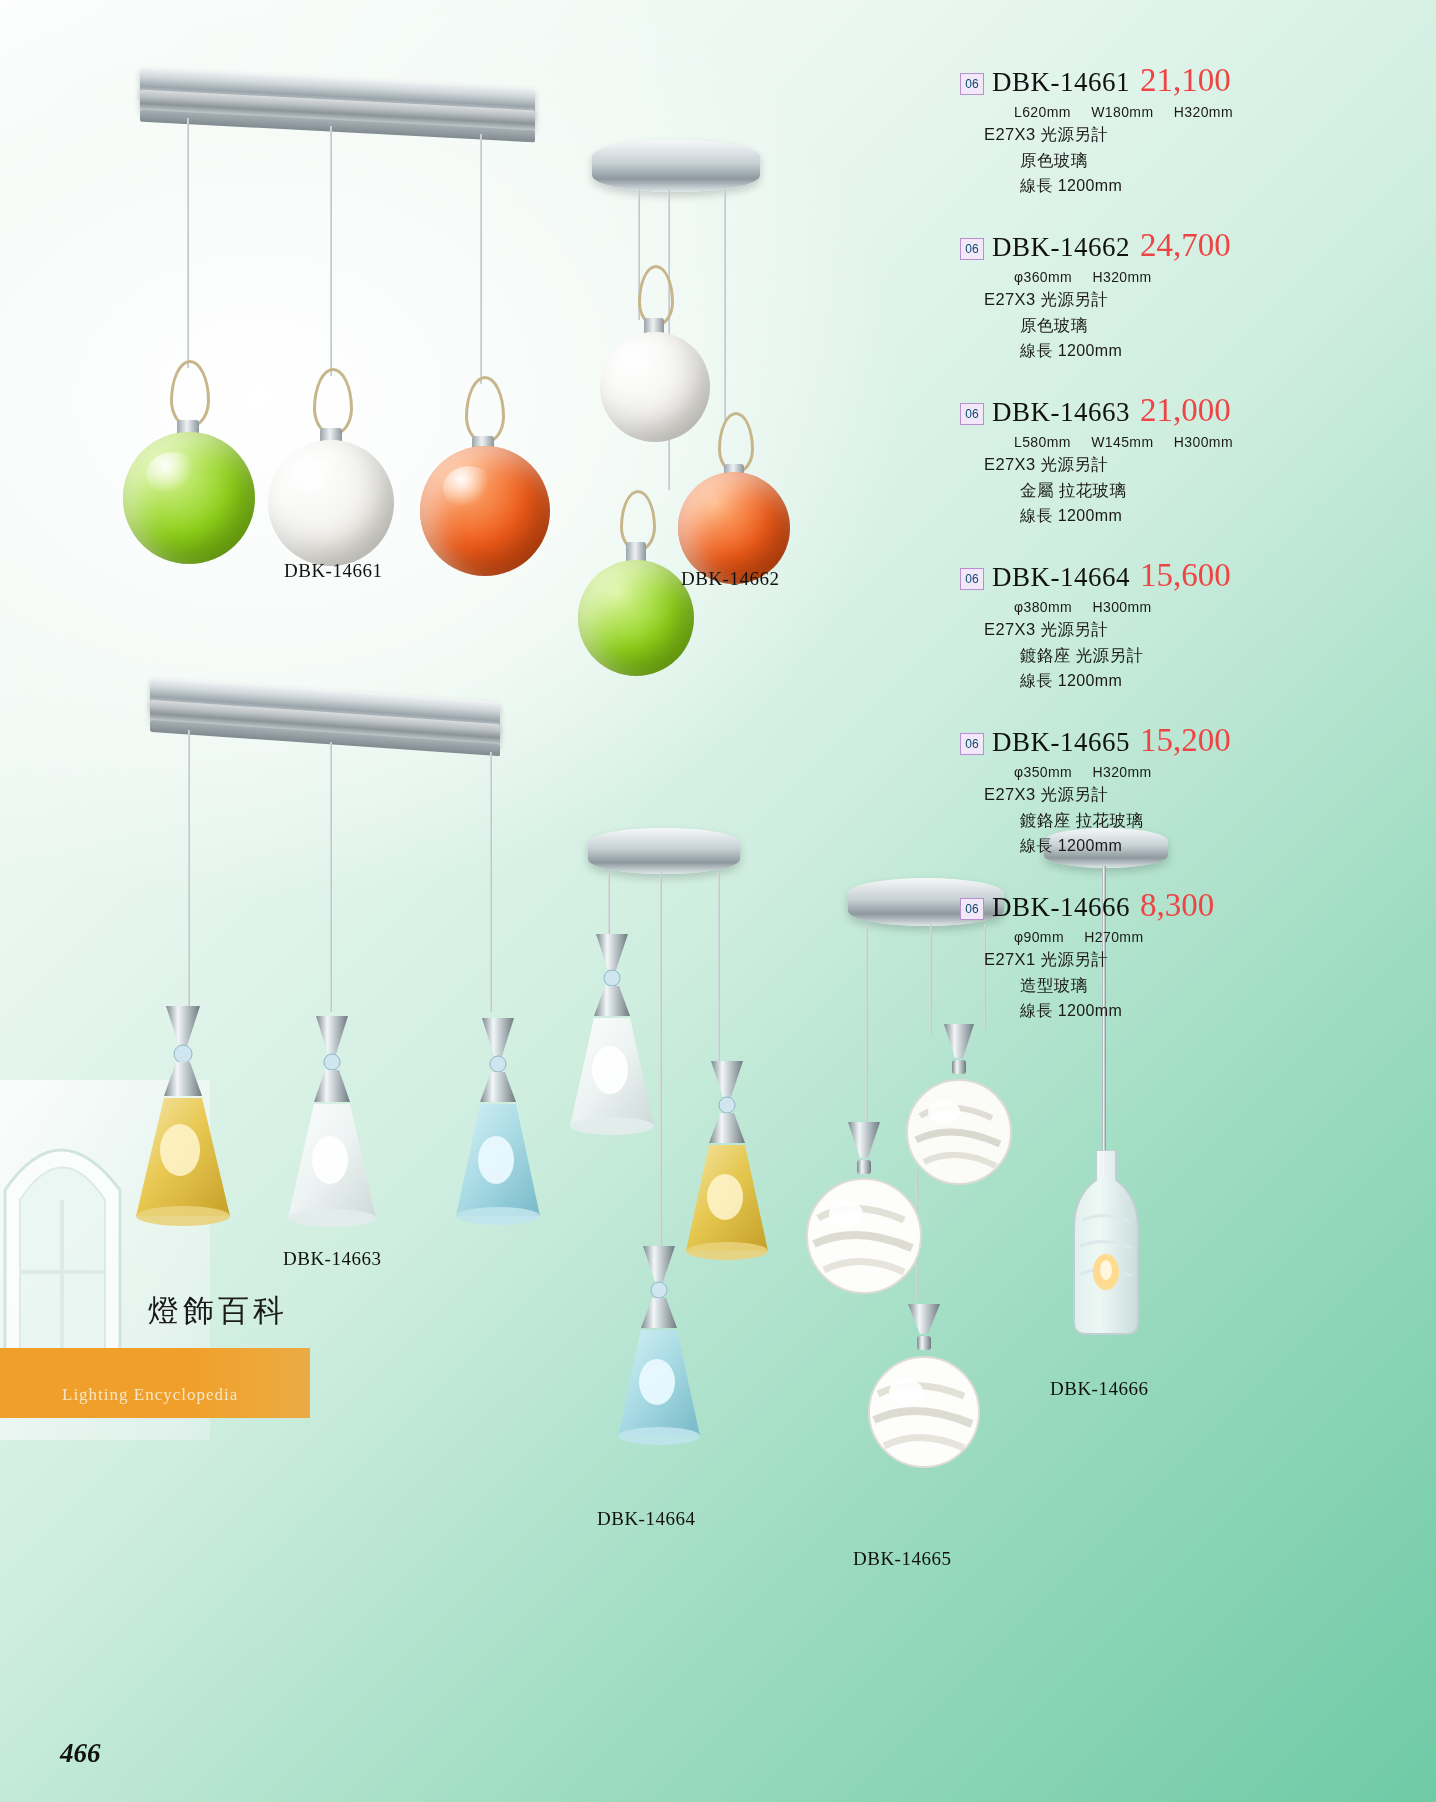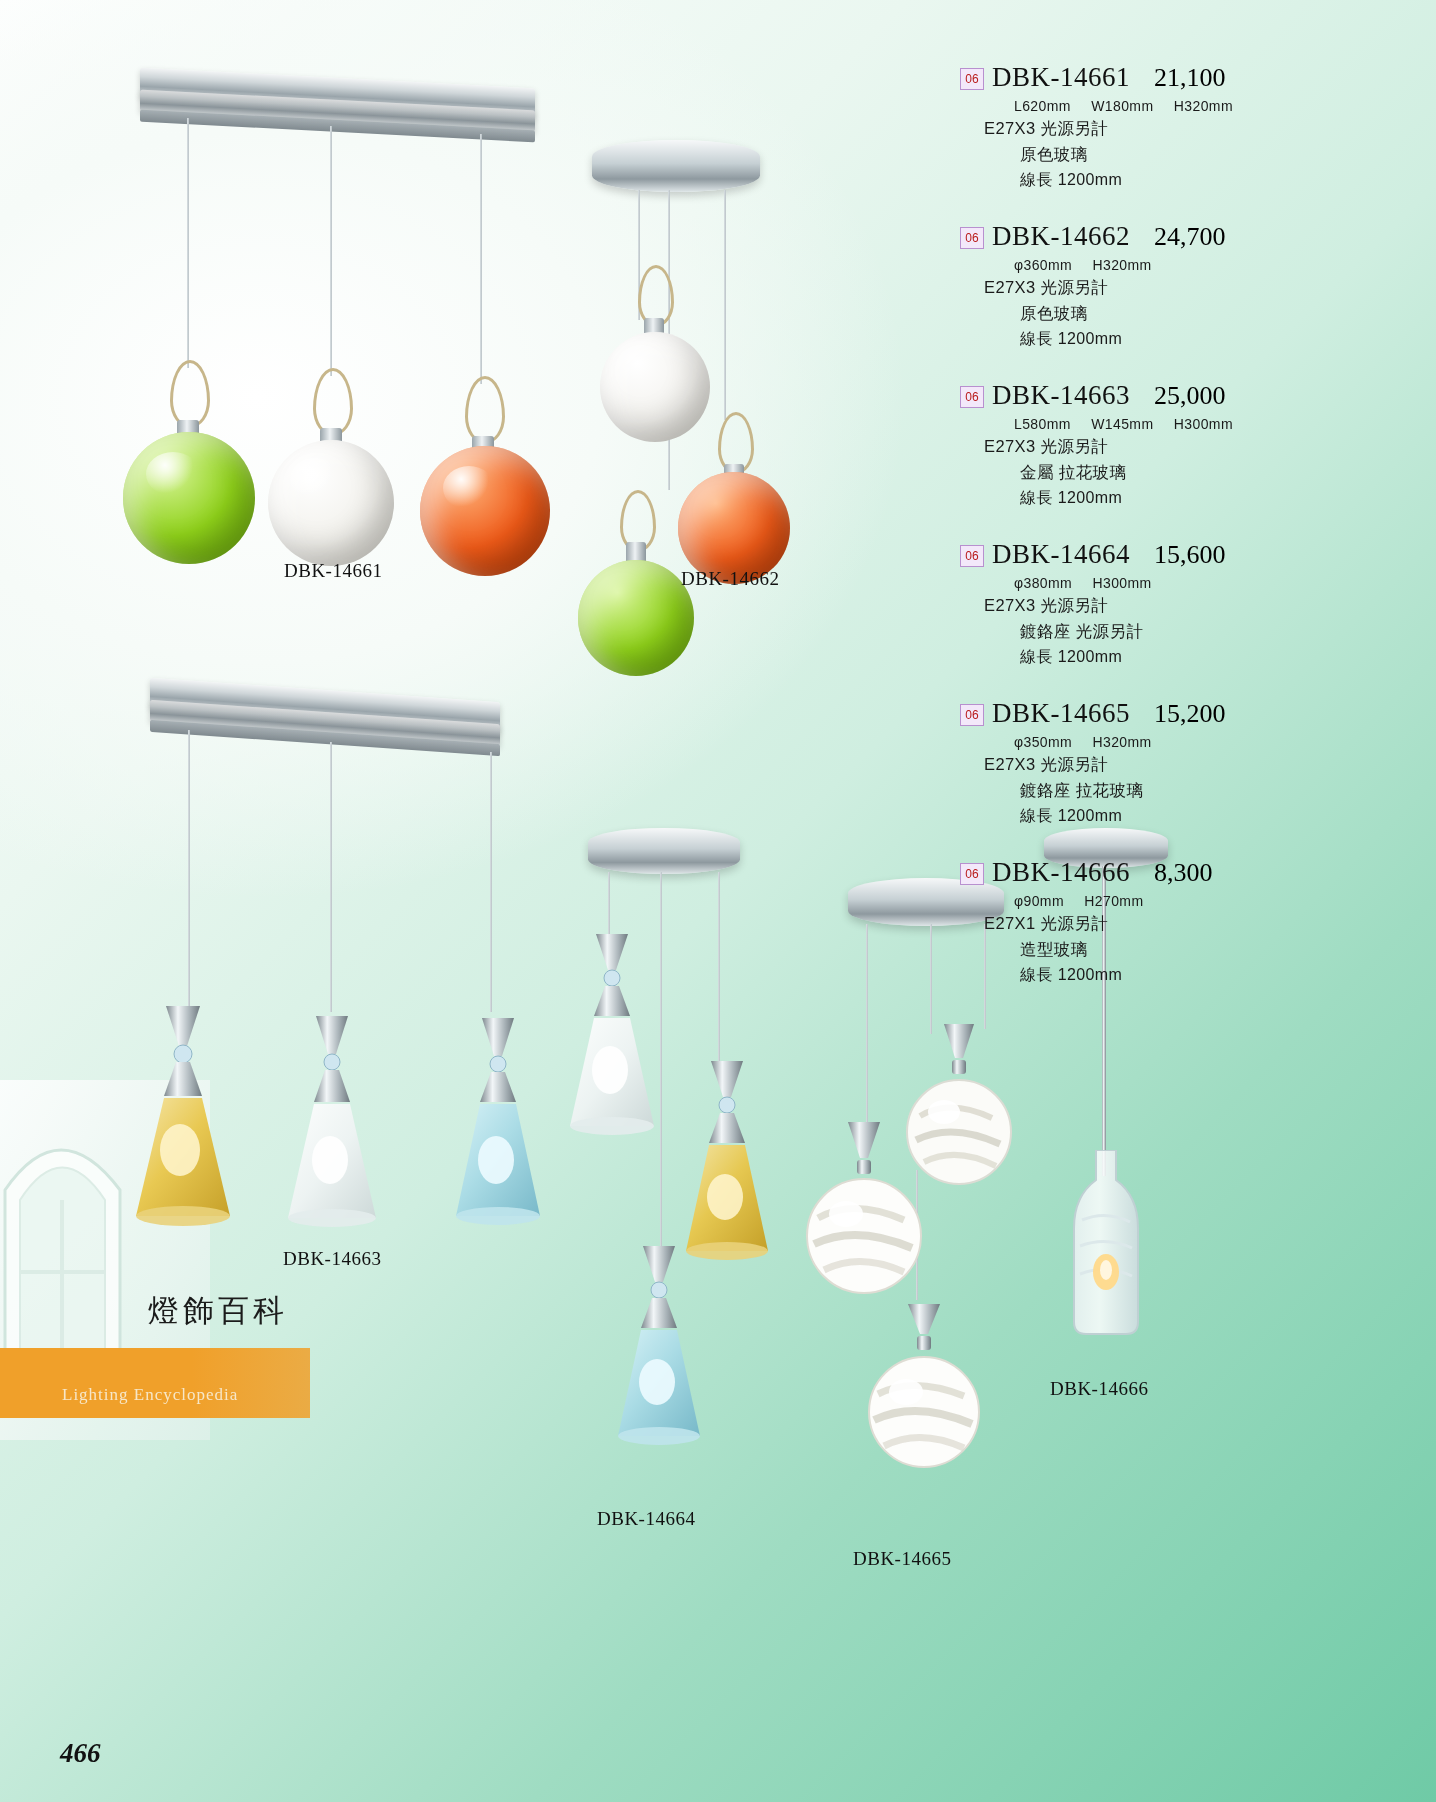--- a/index.html
+++ b/index.html
@@ -11,25 +11,25 @@
       linear-gradient(135deg,#ffffff 0%,#eaf7f0 28%,#cfeee0 50%,#9fdcc2 72%,#6fcaa6 100%);
   }
   .page{position:absolute;inset:0;}
 
   
   .specs{position:absolute;left:960px;top:62px;width:420px;}
   .spec{margin-bottom:30px;}
   .spec-head{display:flex;align-items:baseline;}
   .badge{
     display:inline-block;width:22px;height:20px;line-height:20px;text-align:center;
-    font-family:"Liberation Sans",sans-serif;font-size:12px;color:#b91c1c;
+    font-family:"Liberation Sans",sans-serif;font-size:12px;color:#0c4a6e;
     border:1px solid #b890cf;background:#f3e8fa;margin-right:8px;position:relative;top:-3px;
   }
   .code{font-size:27px;letter-spacing:.5px;color:#111;font-family:"Liberation Serif",serif;}
-  .price{font-size:26px;color:#000000;margin-left:24px;font-family:"Liberation Serif",serif;}
+  .price{font-size:33px;color:#ef4444;margin-left:10px;font-family:"Liberation Serif",serif;}
   .dims{font-family:"Liberation Sans",sans-serif;font-size:14px;color:#1a1a1a;margin:5px 0 0 54px;letter-spacing:.4px;}
   .dims span{margin-right:16px;}
   .line2{font-family:"Liberation Sans",sans-serif;font-size:16.5px;color:#1a1a1a;margin:4px 0 0 24px;letter-spacing:.4px;}
   .line3{font-family:"Liberation Sans",sans-serif;font-size:16.5px;color:#1a1a1a;margin:4px 0 0 60px;letter-spacing:.4px;}
   .line4{font-family:"Liberation Sans",sans-serif;font-size:16px;color:#1a1a1a;margin:4px 0 0 60px;letter-spacing:.4px;}
 
   
   .cap{position:absolute;font-size:19px;color:#111;font-family:"Liberation Serif",serif;letter-spacing:.5px;}
 
   
@@ -316,21 +316,21 @@
       </div>
       <div class="line2">E27X3  光源另計</div>
       <div class="line3">原色玻璃</div>
       <div class="line4">線長 1200mm</div>
     </div>
 
     <div class="spec">
       <div class="spec-head">
         <span class="badge">06</span>
         <span class="code">DBK-14663</span>
-        <span class="price">25,000</span>
+        <span class="price">21,000</span>
       </div>
       <div class="dims">
         <span>L580mm</span>
         <span>W145mm</span>
         <span>H300mm</span>
       </div>
       <div class="line2">E27X3  光源另計</div>
       <div class="line3">金屬  拉花玻璃</div>
       <div class="line4">線長 1200mm</div>
     </div>

